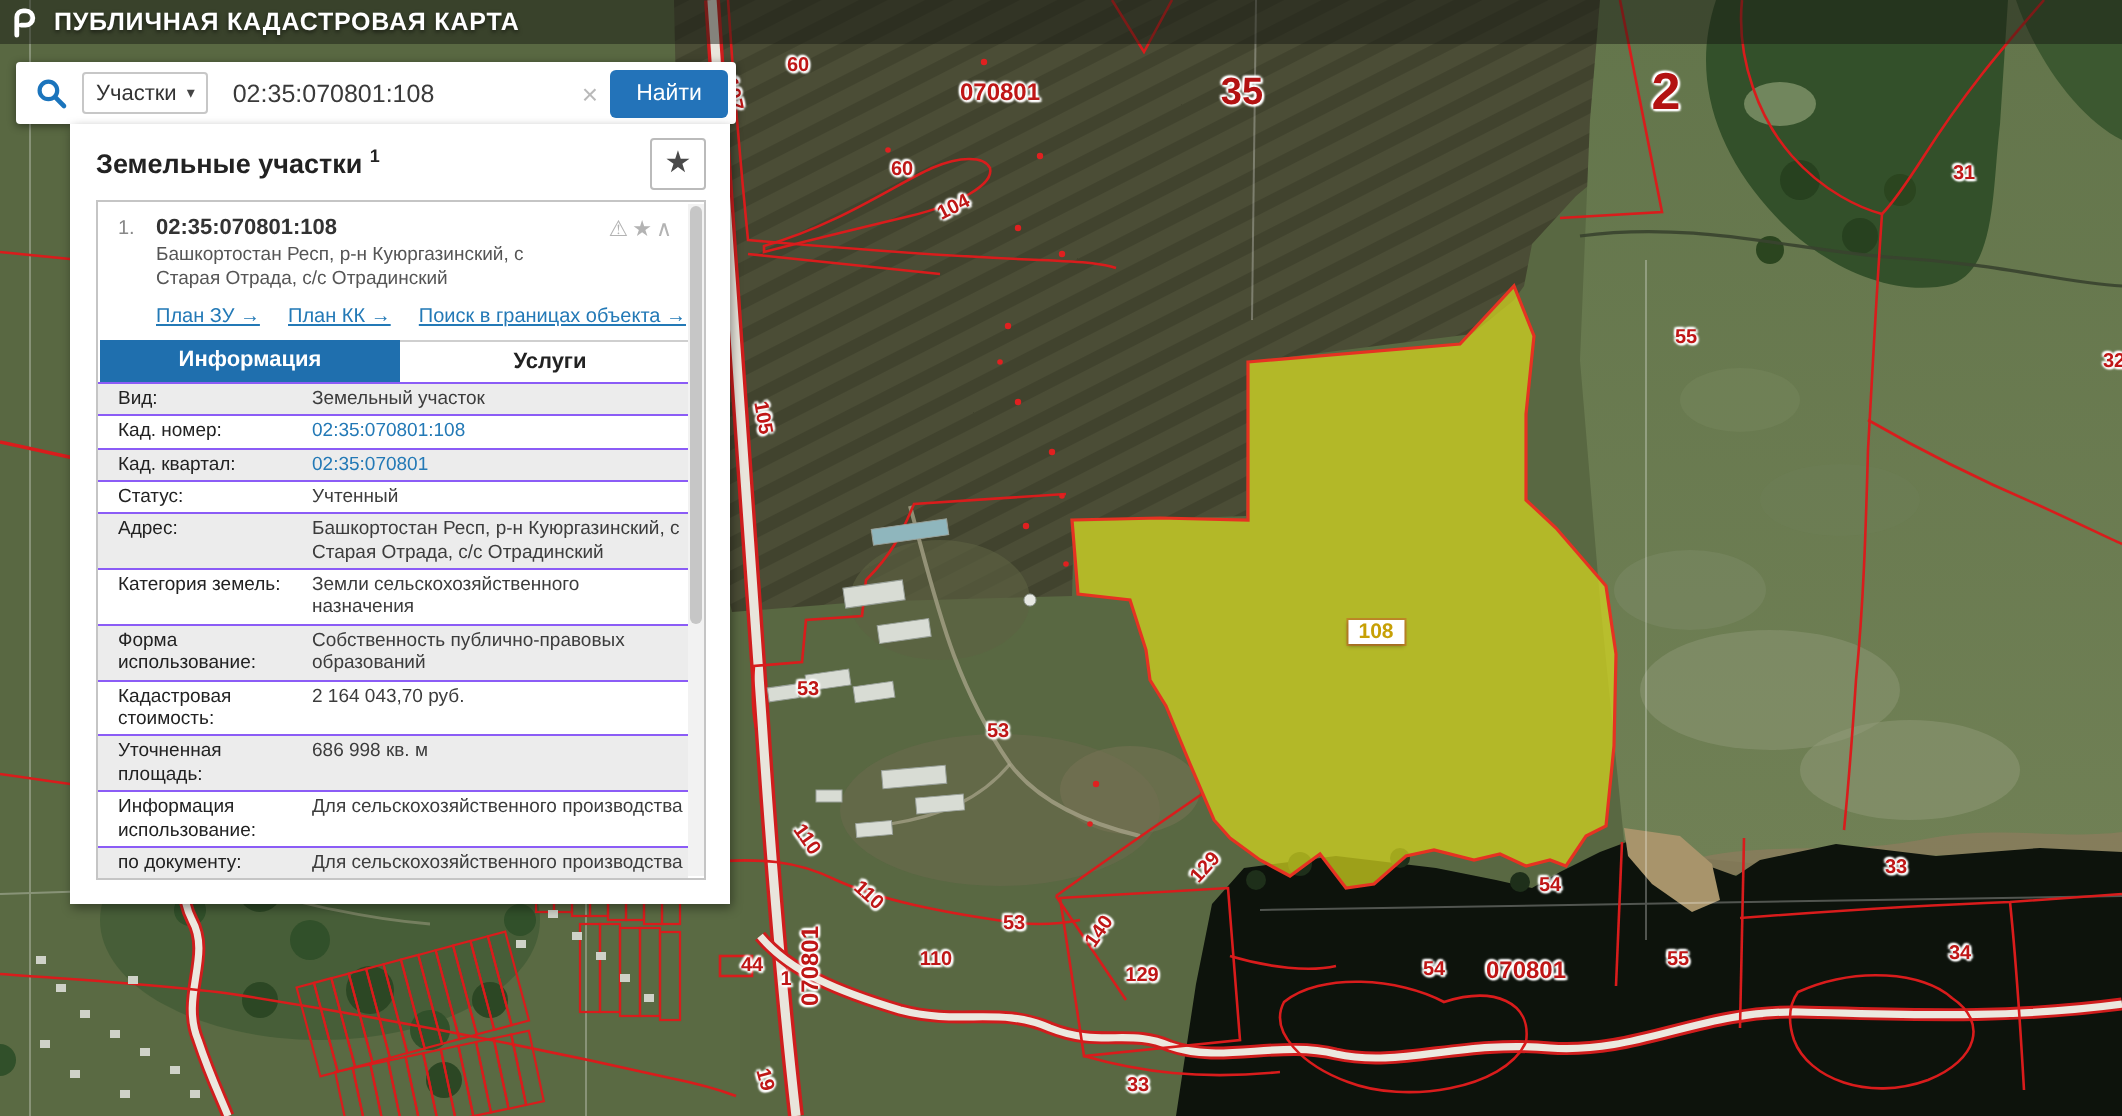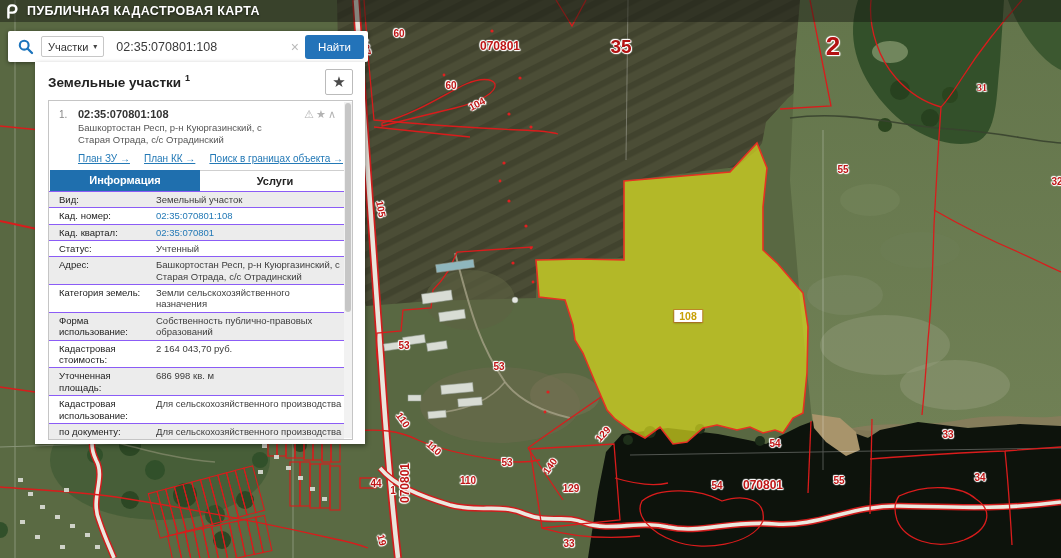--- a/index.html
+++ b/index.html
@@ -35,21 +35,21 @@
     align-items:center;padding:0 6px;font-size:11px;color:#333;cursor:pointer;white-space:nowrap}
   #cat-dd .caret{font-size:8px;color:#444;margin-left:5px}
   #search-input{flex:1;border:none;outline:none;font-size:12.5px;color:#3a3a3a;margin-left:10px;
     font-family:"Liberation Sans","DejaVu Sans",sans-serif;min-width:0}
   #clear-btn{color:#b9b9b9;font-size:14px;padding:0 6px;cursor:pointer}
   #find-btn{width:59px;height:24px;margin-right:4px;background:#2373b9;border:none;border-radius:3px;
     color:#fff;font-size:11.5px;cursor:pointer;font-family:inherit}
 
   
   #panel{position:absolute;left:35px;top:62px;width:330px;background:#fff;z-index:6;
-    box-shadow:1px 2px 5px rgba(0,0,0,.4);padding-bottom:4px}
+    box-shadow:1px 2px 5px rgba(0,0,0,.4);padding-bottom:12px}
   #panel-head{position:relative;height:38px}
   #panel-title{position:absolute;left:13px;top:11px;font-size:13.5px;font-weight:700;color:#222}
   #panel-title sup{font-size:9px}
   #fav-btn{position:absolute;right:12px;top:7px;width:28px;height:26px;border:1px solid #bbb;
     border-radius:2px;background:#fff;color:#4a4a4a;font-size:15px;line-height:24px;text-align:center;cursor:pointer}
   #card{margin:0 12px 0 13px;border:1px solid #c5c5c5;position:relative}
   #card-top{padding:7px 26px 2px 10px;display:flex}
   #res-index{color:#888;font-size:10px;width:19px;flex:none;padding-top:1px}
   #res-cadnum{font-size:11px;font-weight:700;color:#333}
   #res-addr{font-size:9.5px;color:#555;line-height:1.25;margin-top:2px;max-width:218px}
@@ -291,21 +291,21 @@
   </g>
 </svg>
 <div id="map-labels">
       <span class="mlabel q" data-interactable="false" style="left: 500px; top: 46px; transform: translate(-50%, -50%) rotate(0deg);">070801</span>
       <span class="mlabel b2" data-interactable="false" style="left: 621px; top: 47px; transform: translate(-50%, -50%) rotate(0deg);">35</span>
       <span class="mlabel b1" data-interactable="false" style="left: 833px; top: 46px; transform: translate(-50%, -50%) rotate(0deg);">2</span>
       <span class="mlabel" data-interactable="false" style="left: 366px; top: 47px; transform: translate(-50%, -50%) rotate(78deg);">107</span>
       <span class="mlabel" data-interactable="false" style="left: 399px; top: 33px; transform: translate(-50%, -50%) rotate(0deg);">60</span>
       <span class="mlabel" data-interactable="false" style="left: 451px; top: 85px; transform: translate(-50%, -50%) rotate(0deg);">60</span>
       <span class="mlabel" data-interactable="false" style="left: 477px; top: 104px; transform: translate(-50%, -50%) rotate(-27deg);">104</span>
-      <span class="mlabel" data-interactable="false" style="left: 982px; top: 87px; transform: translate(-50%, -50%) rotate(0deg); font-family: Liberation Serif, serif;">31</span>
+      <span class="mlabel" data-interactable="false" style="left: 982px; top: 87px; transform: translate(-50%, -50%) rotate(0deg);">31</span>
       <span class="mlabel" data-interactable="false" style="left: 843px; top: 169px; transform: translate(-50%, -50%) rotate(0deg);">55</span>
       <span class="mlabel" data-interactable="false" style="left: 1021px; top: 181px; transform: translate(-50%, -50%) rotate(0deg); margin-left: 36px;">32</span>
       <span class="mlabel" data-interactable="false" style="left: 381px; top: 209px; transform: translate(-50%, -50%) rotate(80deg);">105</span>
       <span class="mlabel" data-interactable="false" style="left: 358px; top: 322px; transform: translate(-50%, -50%) rotate(90deg);">189</span>
       <span class="mlabel" data-interactable="false" style="left: 404px; top: 345px; transform: translate(-50%, -50%) rotate(0deg);">53</span>
       <span class="mlabel" data-interactable="false" style="left: 499px; top: 366px; transform: translate(-50%, -50%) rotate(0deg);">53</span>
       <span class="mlabel" data-interactable="false" style="left: 350px; top: 413px; transform: translate(-50%, -50%) rotate(0deg);">28</span>
       <span class="mlabel" data-interactable="false" style="left: 354px; top: 427px; transform: translate(-50%, -50%) rotate(0deg);">16</span>
       <span class="mlabel" data-interactable="false" style="left: 403px; top: 420px; transform: translate(-50%, -50%) rotate(55deg);">110</span>
       <span class="mlabel" data-interactable="false" style="left: 434px; top: 448px; transform: translate(-50%, -50%) rotate(42deg);">110</span>
@@ -410,21 +410,21 @@
         </div>
         <div class="frow" data-interactable="false">
           <span class="flabel" data-interactable="false">Кадастровая стоимость:</span>
           <span class="fval" data-interactable="false">2 164 043,70 руб.</span>
         </div>
         <div class="frow odd" data-interactable="false">
           <span class="flabel" data-interactable="false">Уточненная площадь:</span>
           <span class="fval" data-interactable="false">686 998 кв. м</span>
         </div>
         <div class="frow" data-interactable="false">
-          <span class="flabel" data-interactable="false">Кадастровая использование:</span>
+          <span class="flabel" data-interactable="false">Информация использование:</span>
           <span class="fval" data-interactable="false">Для сельскохозяйственного производства</span>
         </div>
         <div class="frow odd" data-interactable="false">
           <span class="flabel" data-interactable="false">по документу:</span>
           <span class="fval" data-interactable="false">Для сельскохозяйственного производства</span>
         </div>
       </div>
     <div id="scrollbar" data-interactable="true">
         <div id="scroll-thumb" data-interactable="true"></div>
       </div>

